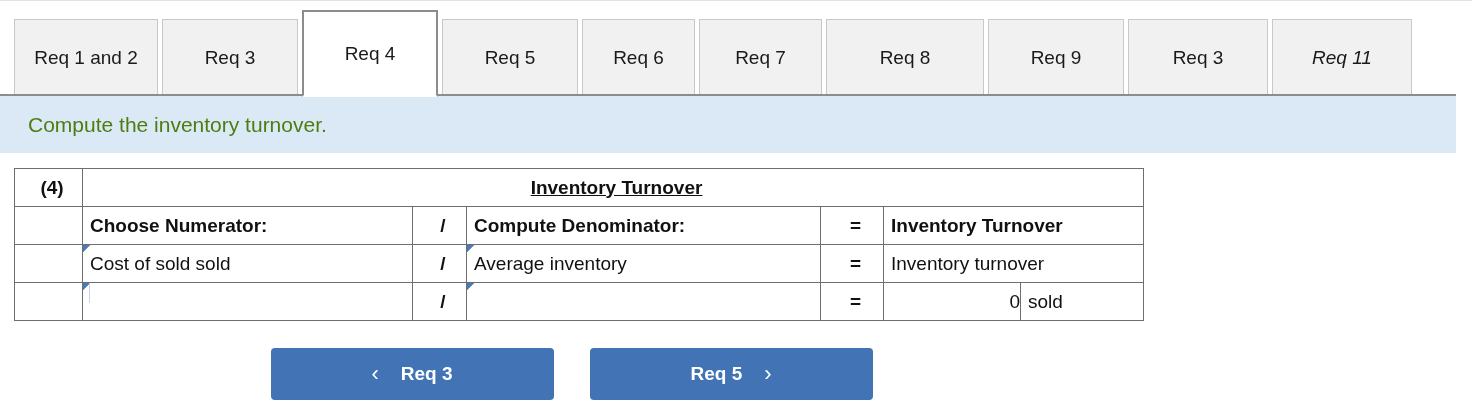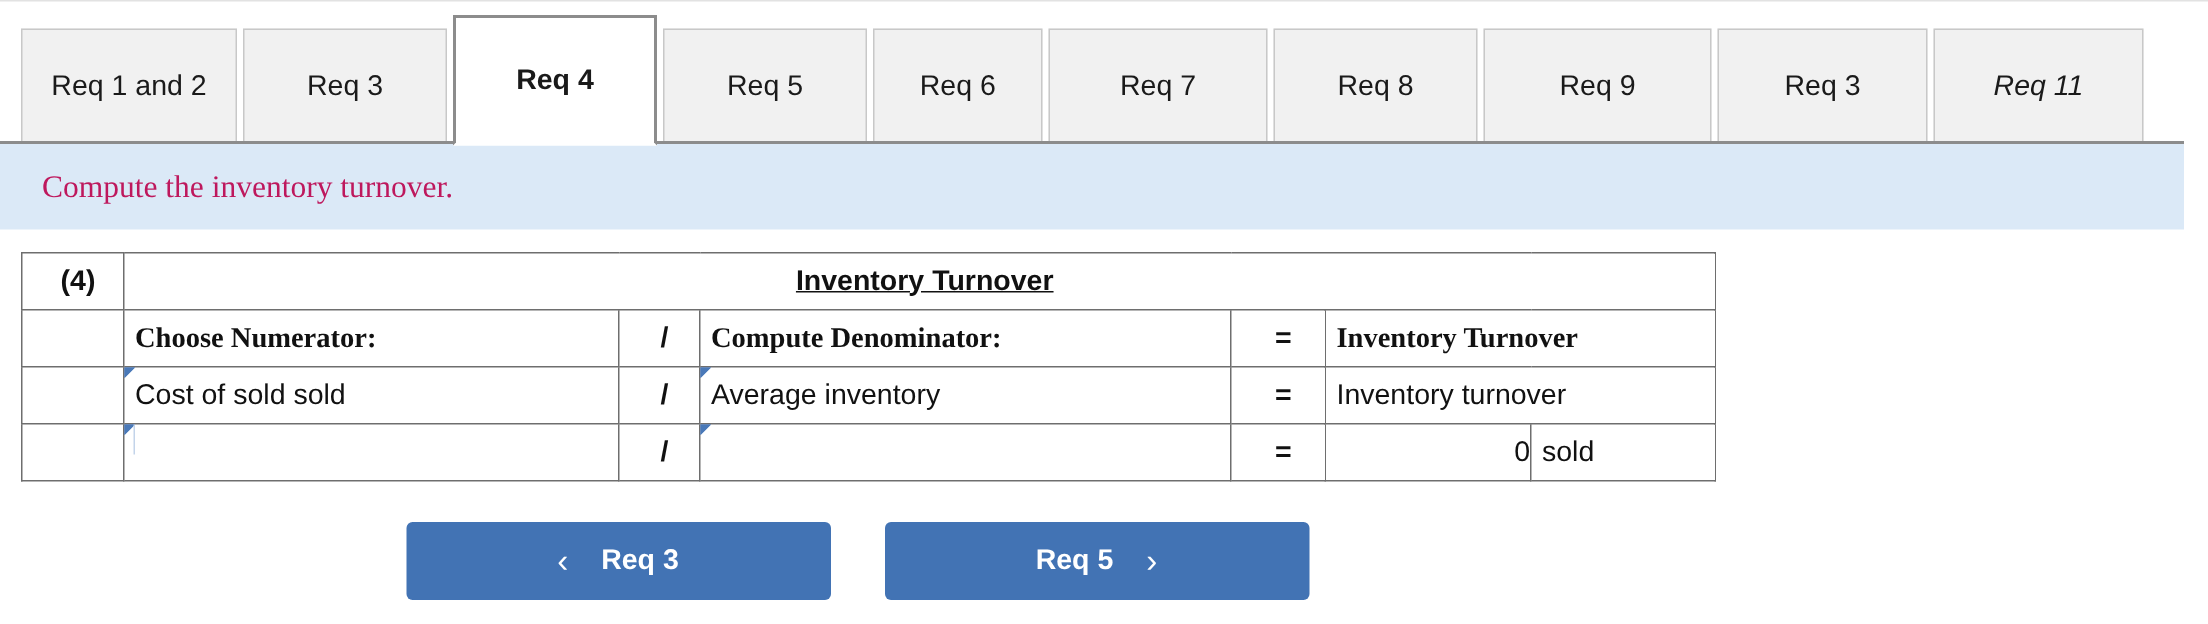--- a/index.html
+++ b/index.html
@@ -66,22 +66,21 @@
     background: #dbe9f7;
     border-top: 2px solid #8c8c8c;
     box-sizing: border-box;
     display: flex;
     align-items: center;
     z-index: 1;
   }
   .instruction-text {
     margin-left: 28px;
     font-size: 21px;
-    color: #be185d;
-    font-family: Liberation Serif, serif;
+    color: #4d7c0f;
   }
 
   
   .table-wrap {
     position: absolute;
     left: 14px;
     top: 168px;
   }
   table.answer {
     border-collapse: collapse;
@@ -94,21 +93,20 @@
     color: #111111;
     padding: 0 0 0 7px;
     box-sizing: border-box;
     vertical-align: middle;
     position: relative;
     background: #ffffff;
   }
   td.hdr {
     background: #82aae3;
     font-weight: bold;
-    font-family: Liberation Serif, serif;
   }
   td.title-cell {
     background: #82aae3;
     text-align: center;
     font-weight: bold;
     padding: 0;
   }
   td.title-cell .underline {
     text-decoration: underline;
   }
@@ -201,36 +199,36 @@
 <body>
 
 <div class="tabstrip">
   <div class="tabs">
     <div class="tab" style="width: 144px;">
         <span>Req 1 and 2</span>
       </div>
     <div class="tab" style="width: 136px;">
         <span>Req 3</span>
       </div>
-    <div class="tab active" style="width: 136px; font-weight: bold;">
+    <div class="tab active" style="width: 136px;">
         <span>Req 4</span>
       </div>
     <div class="tab" style="width: 136px;">
         <span>Req 5</span>
       </div>
     <div class="tab" style="width: 113px;">
         <span>Req 6</span>
       </div>
-    <div class="tab" style="width: 146px;">
+    <div class="tab" style="width: 123px;">
         <span>Req 7</span>
       </div>
+    <div class="tab" style="width: 158px;">
+        <span>Req 8</span>
+      </div>
     <div class="tab" style="width: 136px;">
-        <span>Req 8</span>
-      </div>
-    <div class="tab" style="width: 152px;">
         <span>Req 9</span>
       </div>
     <div class="tab" style="width: 140px;">
         <span>Req 3</span>
       </div>
     <div class="tab" style="width: 140px; font-style: italic;">
         <span>Req 11</span>
       </div>
   </div>
 </div>

